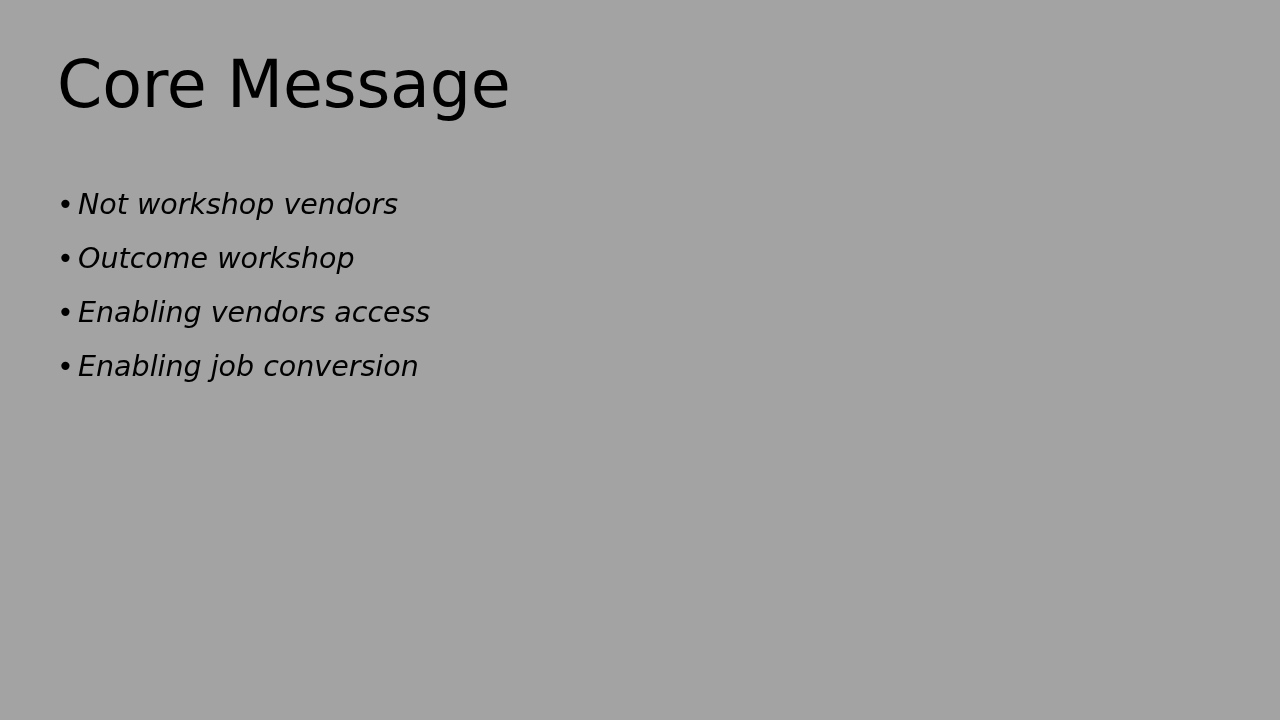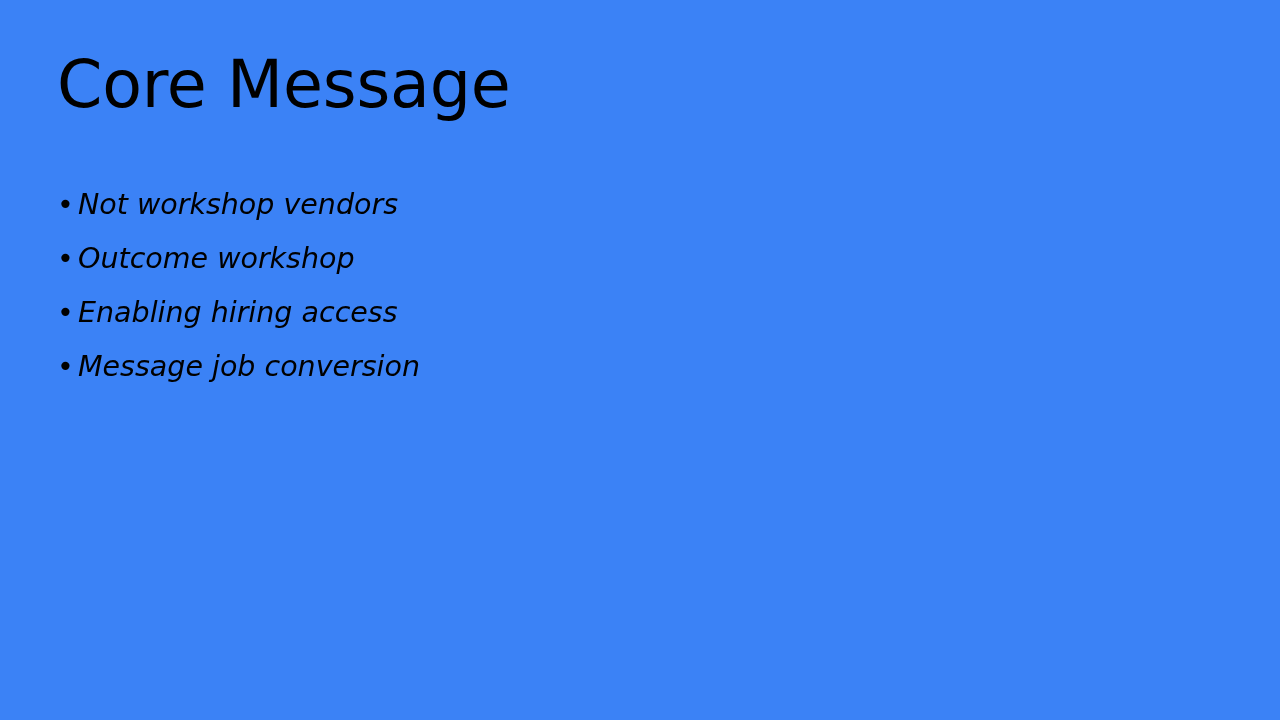--- a/index.html
+++ b/index.html
@@ -12,21 +12,21 @@
     height: 720px;
     background: #ffffff;
     font-family: "DejaVu Sans", "Liberation Sans", sans-serif;
     color: #000000;
     overflow: hidden;
   }
   .slide {
     position: relative;
     width: 1280px;
     height: 720px;
-    background: #3b82f6;
+    background: #a3a3a3;
     box-sizing: border-box;
   }
   .slide-title {
     position: absolute;
     left: 57px;
     top: 52px;
     margin: 0;
     font-size: 65px;
     line-height: 1.0;
     font-weight: 400;
@@ -81,23 +81,23 @@
       <span class="bullet-text">Not workshop vendors</span>
     </li>
 
     <li class="bullet-item">
       <span class="bullet-marker">•</span>
       <span class="bullet-text">Outcome workshop</span>
     </li>
 
     <li class="bullet-item">
       <span class="bullet-marker">•</span>
-      <span class="bullet-text">Enabling hiring access</span>
+      <span class="bullet-text">Enabling vendors access</span>
     </li>
 
     <li class="bullet-item">
       <span class="bullet-marker">•</span>
-      <span class="bullet-text">Message job conversion</span>
+      <span class="bullet-text">Enabling job conversion</span>
     </li>
 
   </ul>
 
 </div>
 
 </body></html>

